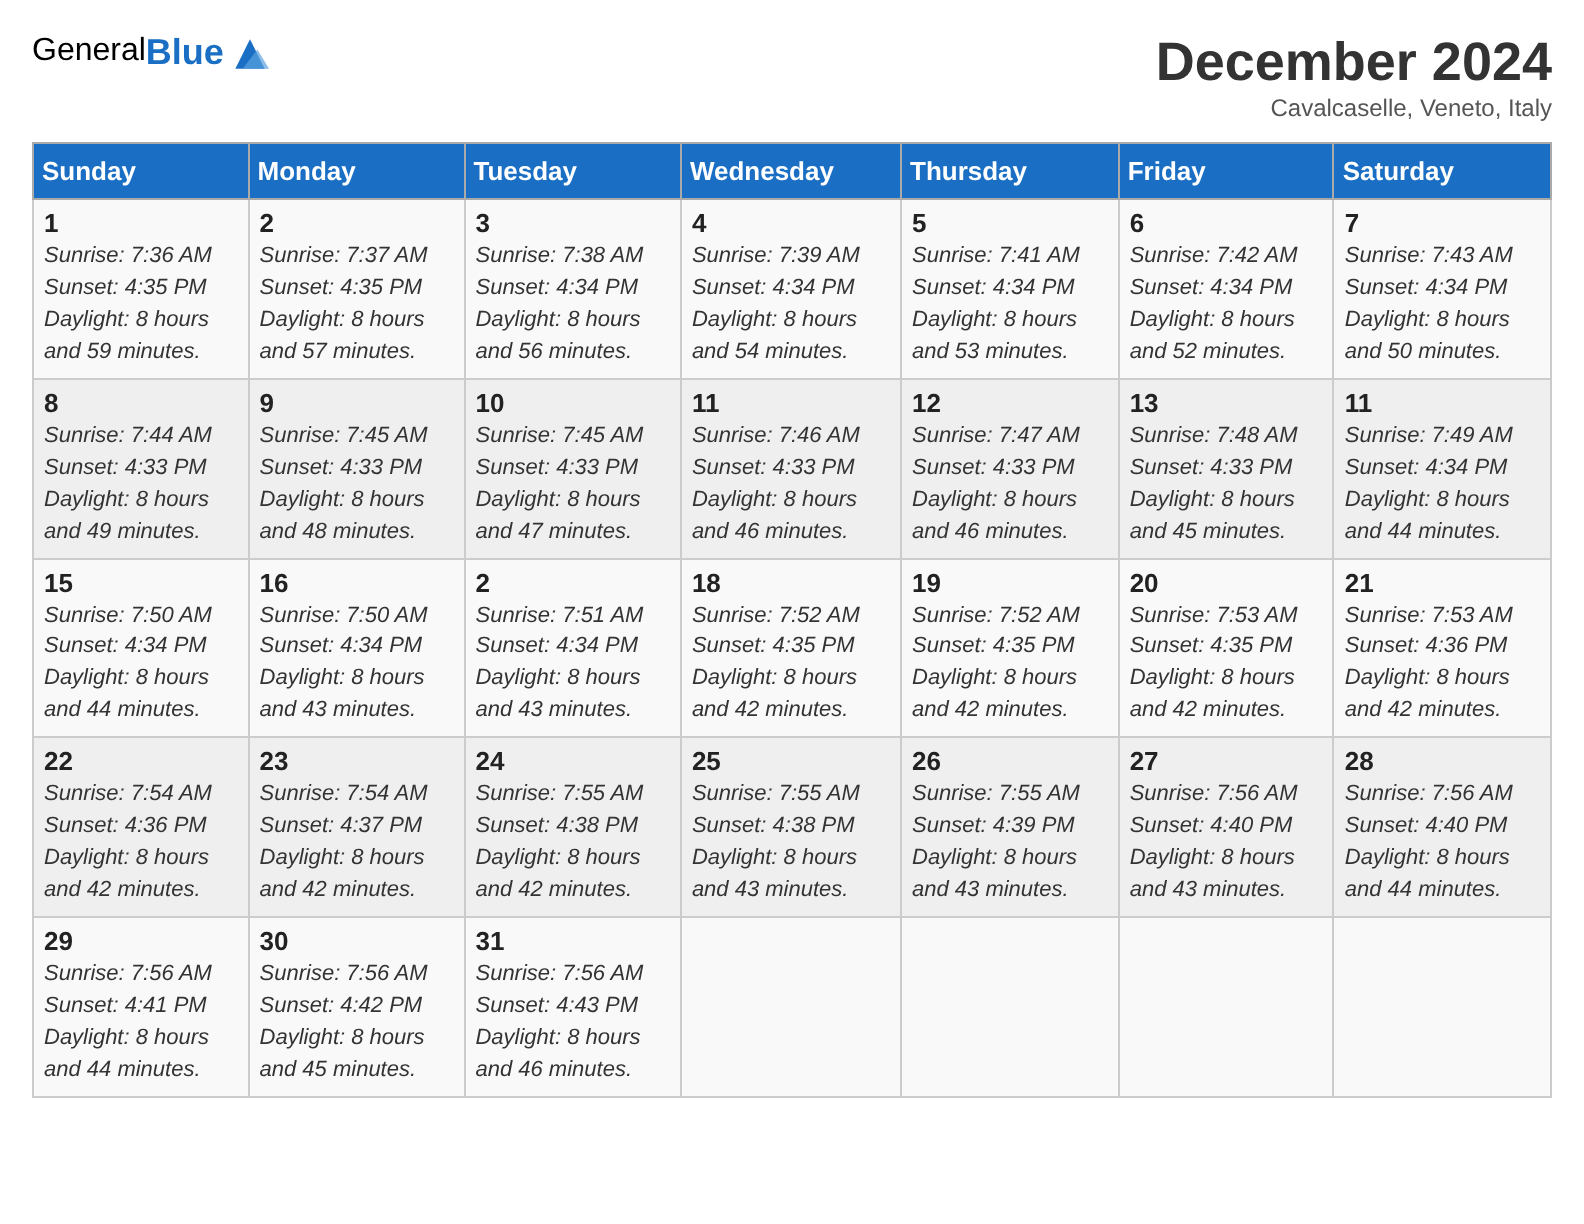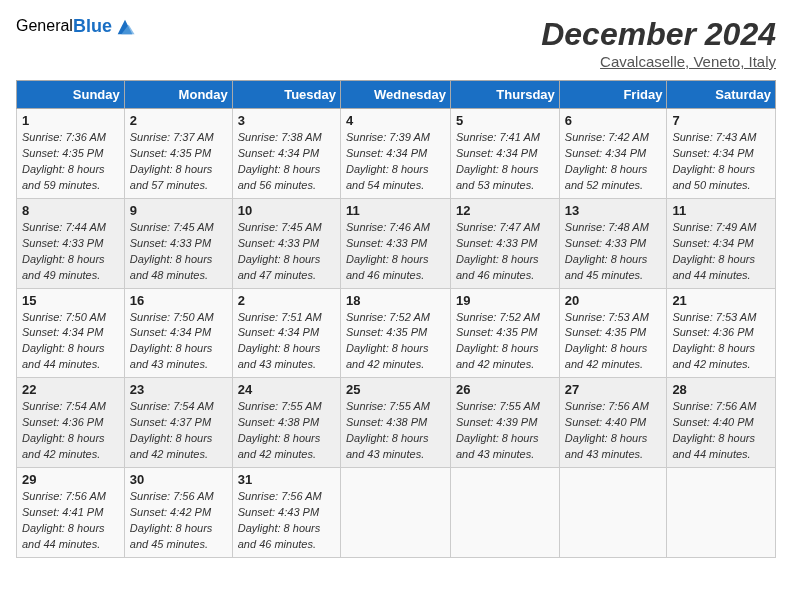--- a/index.html
+++ b/index.html
@@ -28,42 +28,40 @@
     .logo-icon {
       width: 22px;
       height: 22px;
       margin-left: 2px;
       align-self: center;
     }
     .title-area {
       text-align: right;
     }
     .month-title {
-      font-size: 32px;
+      font-size: 27px;
       font-weight: bold;
       color: #333;
-      font-style: italic;
     }
     .location-title {
-      font-size: 15px;
+      font-size: 12px;
       color: #555;
-      text-decoration: underline;
     }
     .calendar {
       width: 100%;
       border-collapse: collapse;
       font-size: 11px;
     }
     .calendar thead tr th {
       background-color: #1a6fc4;
       color: #fff;
       font-size: 13px;
       font-weight: bold;
       padding: 6px 4px;
-      text-align: right;
+      text-align: left;
       border: 1px solid #aaa;
     }
     .calendar tbody tr td {
       vertical-align: top;
       padding: 4px 5px;
       border: 1px solid #ccc;
       width: 113px;
       min-height: 80px;
       background: #fff;
     }

